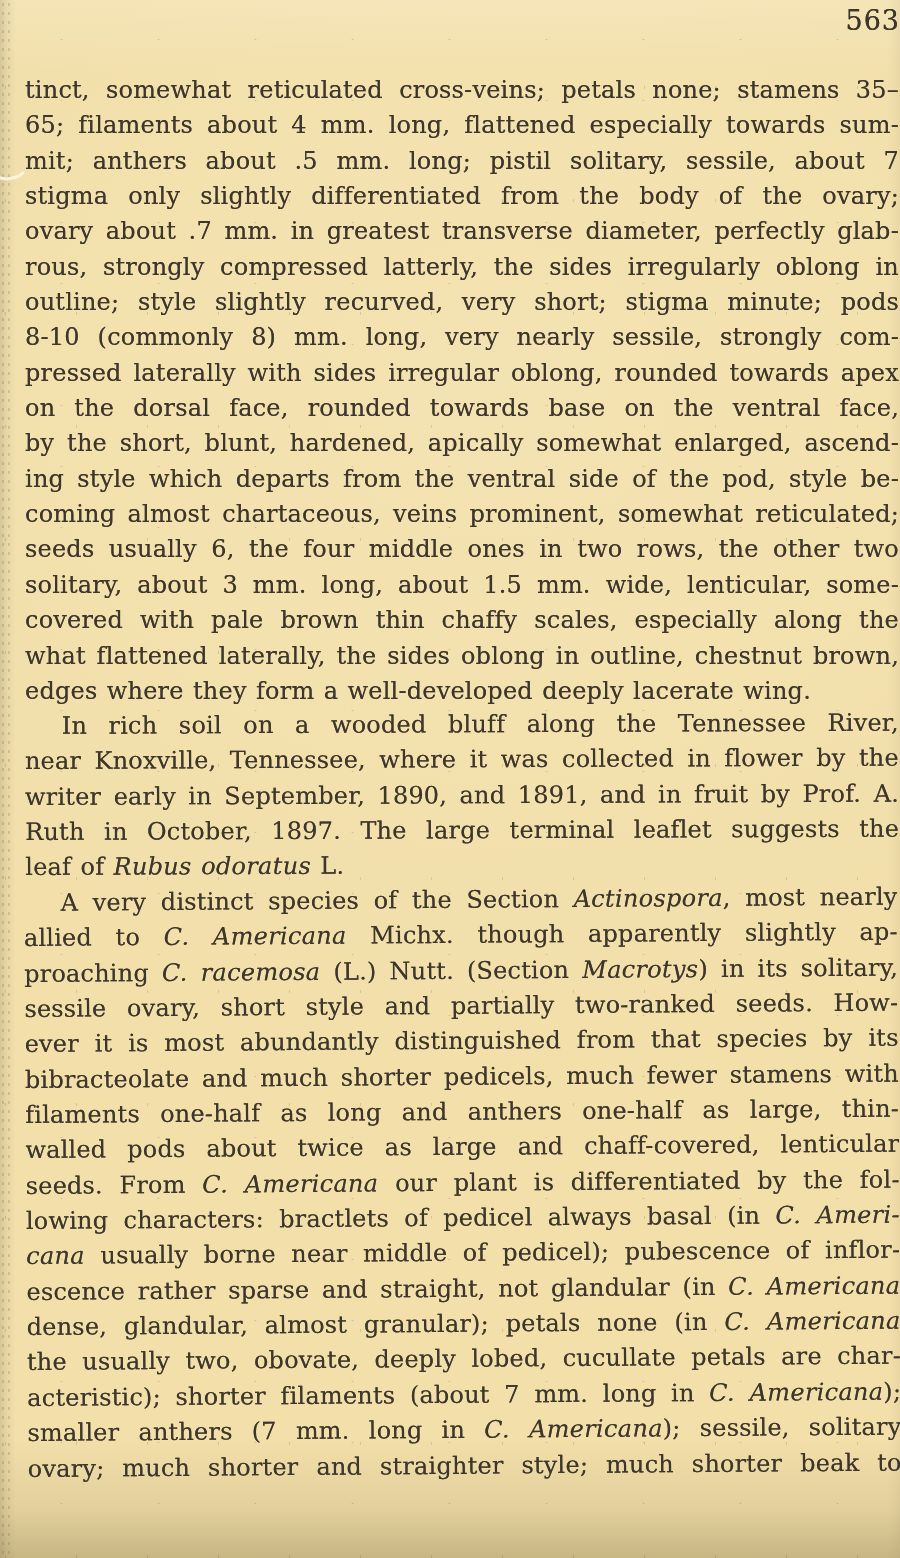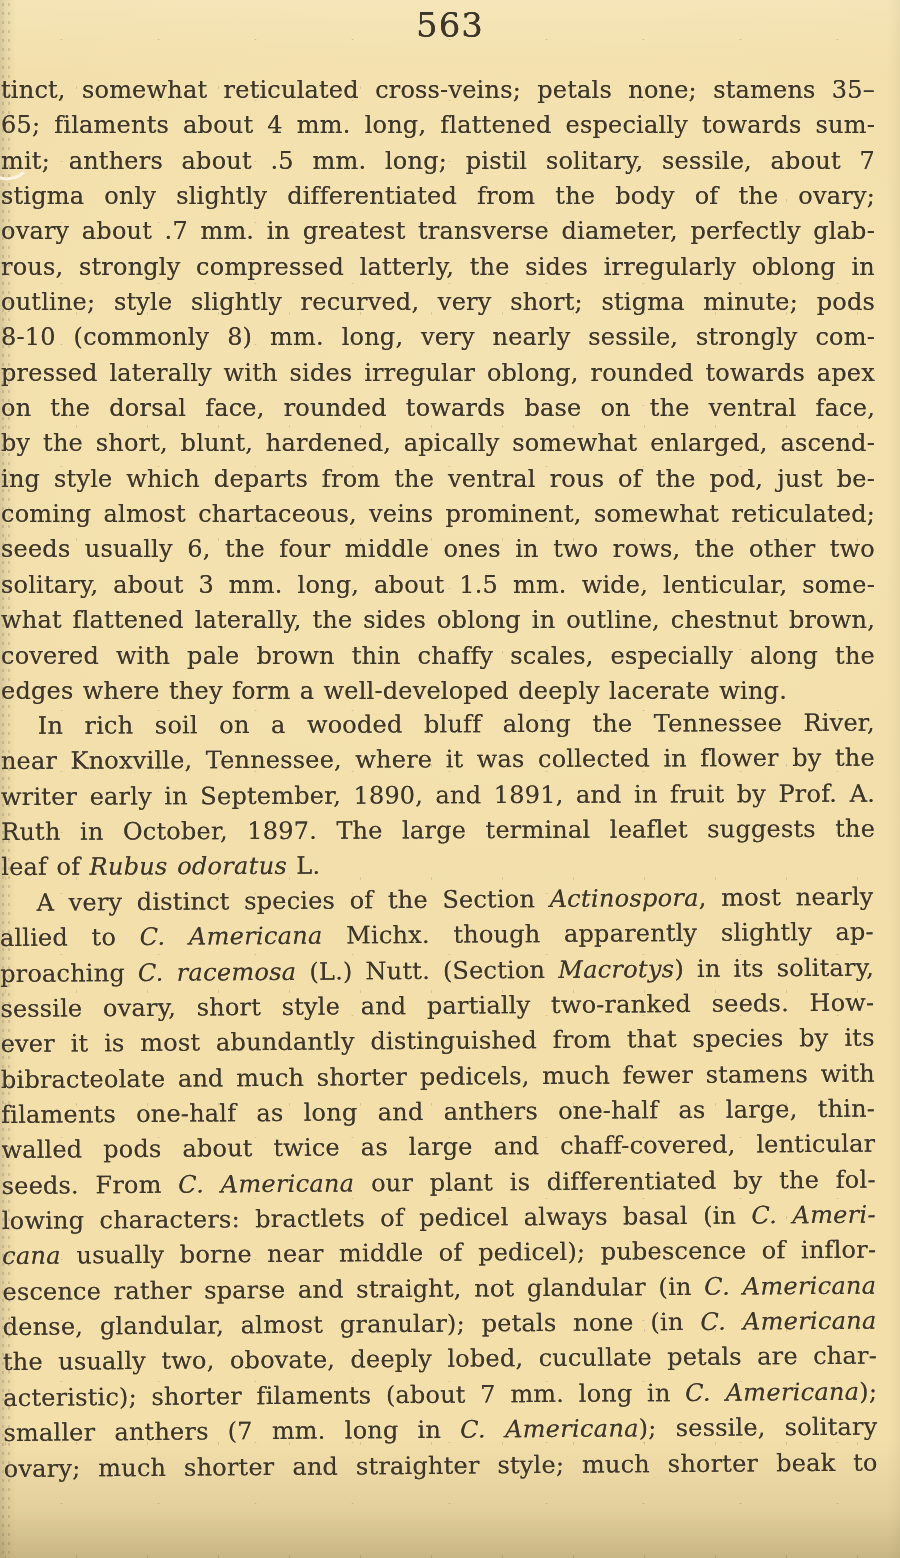--- a/index.html
+++ b/index.html
@@ -44,26 +44,26 @@
     position:absolute; left:-8px; top:157px; width:30px; height:17px;
     border:3px solid rgba(0,0,0,0);
     border-bottom-color:rgba(252,246,229,0.95);
     border-left-color:rgba(250,243,224,0.65);
     border-radius:50%;
     transform:rotate(-12deg);
     pointer-events:none;
   }
   .page-number{
     position:absolute; top:5px; left:0; right:0;
-    text-align:center;
-    font-size:34px; letter-spacing:1px;
+    text-align:right;
+    font-size:27px; letter-spacing:1px;
     text-shadow:0 0 0.6px currentColor;
   }
   .text-block{
-    position:absolute; top:73px; left:1px; width:874px;
+    position:absolute; top:73px; left:25px; width:874px;
   }
   .para{display:block;}
   .para.p-1{transform:rotate(-0.22deg); transform-origin:0 50%;}
   .para.p-2{transform:rotate(-0.42deg); transform-origin:0 35%;}
   .line{
     height:var(--pitch);
     line-height:var(--pitch);
     font-size:24px;
     text-align:justify;
     text-align-last:justify;
@@ -93,26 +93,26 @@
         <div class="line">65; filaments about 4 mm. long, flattened especially towards sum-</div>
         <div class="line">mit; anthers about .5 mm. long; pistil solitary, sessile, about 7</div>
         <div class="line">stigma only slightly differentiated from the body of the ovary;</div>
         <div class="line">ovary about .7 mm. in greatest transverse diameter, perfectly glab-</div>
         <div class="line">rous, strongly compressed latterly, the sides irregularly oblong in</div>
         <div class="line">outline; style slightly recurved, very short; stigma minute; pods</div>
         <div class="line">8-10 (commonly 8) mm. long, very nearly sessile, strongly com-</div>
         <div class="line">pressed laterally with sides irregular oblong, rounded towards apex</div>
         <div class="line">on the dorsal face, rounded towards base on the ventral face, beaked</div>
         <div class="line">by the short, blunt, hardened, apically somewhat enlarged, ascend-</div>
-        <div class="line">ing style which departs from the ventral rous of the pod, just be-</div>
+        <div class="line">ing style which departs from the ventral side of the pod, style be-</div>
         <div class="line">coming almost chartaceous, veins prominent, somewhat reticulated;</div>
         <div class="line">seeds usually 6, the four middle ones in two rows, the other two</div>
         <div class="line">solitary, about 3 mm. long, about 1.5 mm. wide, lenticular, some-</div>
+        <div class="line">covered with pale brown thin chaffy scales, especially along the</div>
         <div class="line">what flattened laterally, the sides oblong in outline, chestnut brown,</div>
-        <div class="line">covered with pale brown thin chaffy scales, especially along the</div>
         <div class="line no-just">edges where they form a well-developed deeply lacerate wing.</div>
       </div>
       <div class="para p-1">
         <div class="line indent">In rich soil on a wooded bluff along the Tennessee River,</div>
         <div class="line">near Knoxville, Tennessee, where it was collected in flower by the</div>
         <div class="line">writer early in September, 1890, and 1891, and in fruit by Prof. A.</div>
         <div class="line">Ruth in October, 1897.  The large terminal leaflet suggests the</div>
         <div class="line no-just">leaf of <i>Rubus odoratus</i> L.</div>
       </div>
       <div class="para p-2">

